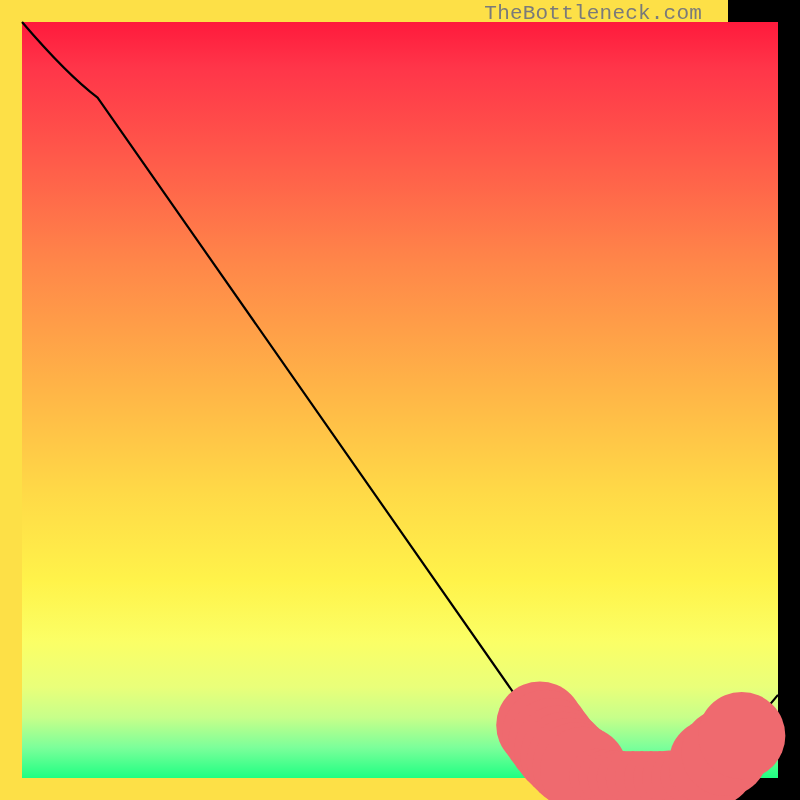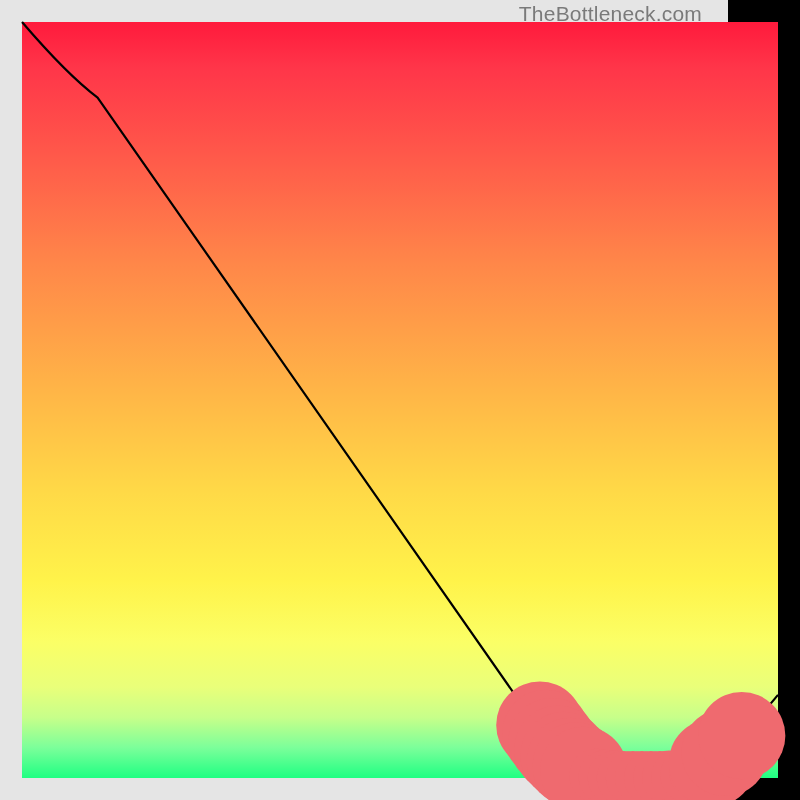--- a/index.html
+++ b/index.html
@@ -8,21 +8,22 @@
     width: 800px;
     height: 800px;
     background: #000;
     overflow: hidden;
     font-family: Arial, Helvetica, sans-serif;
   }
   .frame {
     position: relative;
     width: 728px;
     height: 800px;
-    background: #e5e5e5;
+    background: #fde047;
+    font-family: Liberation Mono, monospace;
   }
   .plot {
     position: absolute;
     left: 22px;
     top: 22px;
     width: 756px;
     height: 756px;
     
     background: linear-gradient(
       to bottom,

